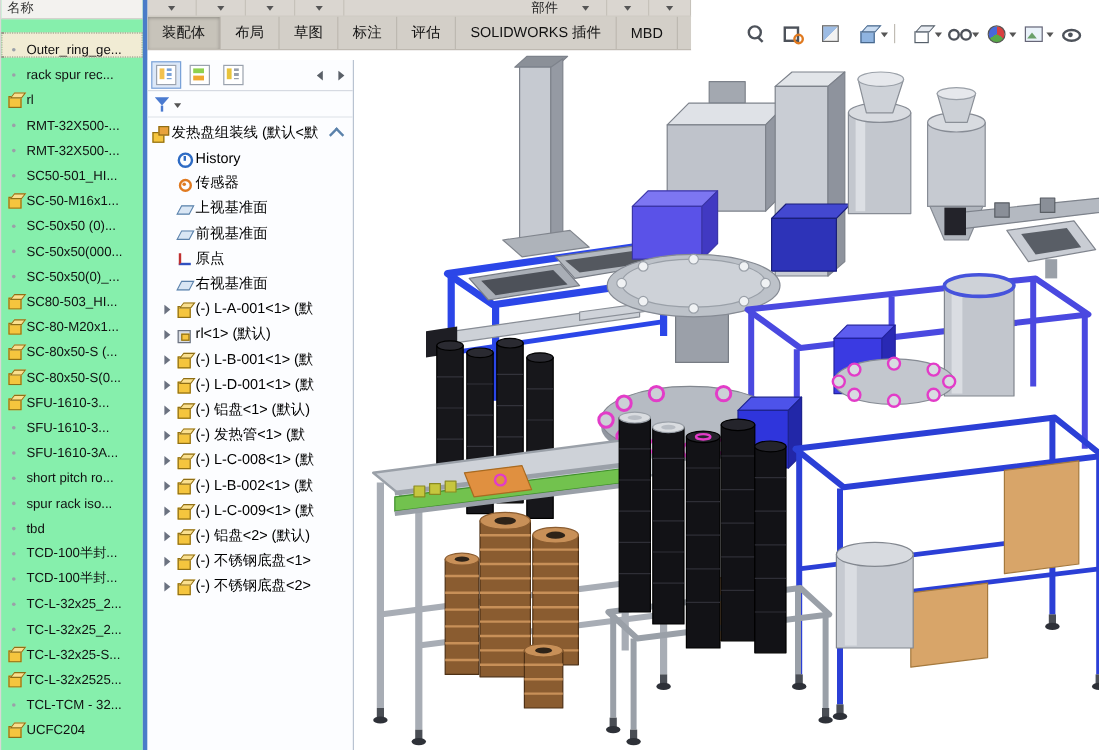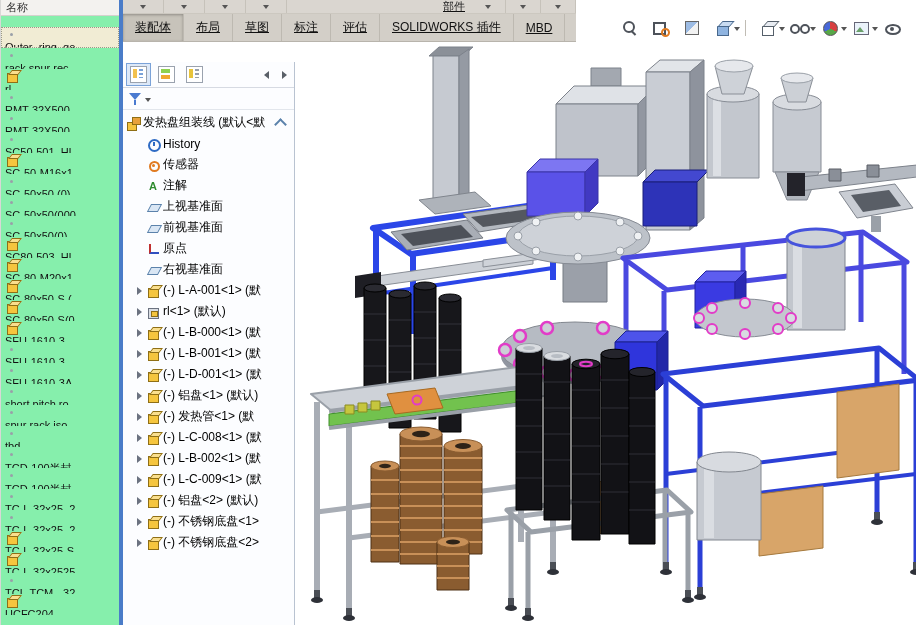--- a/index.html
+++ b/index.html
@@ -5,22 +5,22 @@
   html,body{margin:0;padding:0;}
   body{width:916px;height:625px;overflow:hidden;background:#fff;
        font-family:"Liberation Sans","DejaVu Sans",sans-serif;color:#111;}
   .app{display:flex;width:916px;height:625px;}
 
   
   .left-panel{width:118px;flex:none;background:#86efac;display:flex;flex-direction:column;overflow:hidden;border-left:1px solid #d8d8d6;}
   .left-header{height:15px;line-height:15px;flex:none;padding:0 5px;font-size:11px;color:#333;
                background:#f3f2ef;border-bottom:1px solid #d4d2cd;}
   .file-list{flex:1;overflow:hidden;padding-top:11px;}
-  .file-item{height:21px;display:flex;align-items:flex-start;padding-left:4px;font-size:11px;
-             white-space:nowrap;overflow:hidden;color:#111;flex-direction:column;}
+  .file-item{height:21px;display:flex;align-items:flex-end;padding-left:4px;font-size:11px;
+             white-space:nowrap;overflow:hidden;color:#111;}
   .file-item.selected{background:#f1ecd4;outline:1px dotted #9a9a8a;outline-offset:-1px;}
   .blue-divider{width:4px;flex:none;background:#4a7cc8;}
 
   
   .icon{width:14px;height:14px;margin-right:3px;flex:none;position:relative;display:inline-block;}
   .icon::before,.icon::after{content:"";position:absolute;}
   [data-icon="dot"]::before{left:5px;top:6px;width:3px;height:3px;background:#9aa0a8;border-radius:50%;}
   [data-icon="part"]::before{left:2px;top:4px;width:9px;height:8px;background:#f5c53e;border:1px solid #8f6f16;}
   [data-icon="part"]::after{left:5px;top:1px;width:8px;height:3px;background:#fadf8e;border:1px solid #8f6f16;transform:skewX(-38deg);}
   [data-icon="component"]::before{left:2px;top:4px;width:9px;height:8px;background:#f5c53e;border:1px solid #8f6f16;}
@@ -31,21 +31,21 @@
   [data-icon="derived"]::after{left:5px;top:6px;width:5px;height:4px;background:#f5c53e;border:1px solid #8f6f16;}
   [data-icon="history"]::before{left:2px;top:2px;width:9px;height:9px;border:2px solid #2e6bc4;border-radius:50%;}
   [data-icon="history"]::after{left:7px;top:5px;width:2px;height:4px;background:#2e6bc4;}
   [data-icon="sensor"]::before{left:3px;top:3px;width:7px;height:7px;border:2px solid #e07a20;border-radius:50%;}
   [data-icon="sensor"]::after{left:6px;top:6px;width:3px;height:3px;background:#e07a20;border-radius:50%;}
   [data-icon="annotation"]::before{content:"A";left:3px;top:1px;font-size:11px;font-weight:bold;color:#2e8b2e;}
   [data-icon="plane"]::before{left:3px;top:4px;width:9px;height:6px;border:1px solid #5b82ab;background:#d9e6f4;transform:skewX(-28deg);}
   [data-icon="origin"]::before{left:3px;top:2px;width:8px;height:8px;border-left:2px solid #c03030;border-bottom:2px solid #3050c0;}
 
   
-  .main{flex:1;display:flex;flex-direction:column;min-width:0;text-decoration:underline;}
+  .main{flex:1;display:flex;flex-direction:column;min-width:0;}
   .ribbon-row1{height:14px;display:flex;flex:none;}
   .ribbon-left{width:453px;flex:none;display:flex;align-items:stretch;background:#dad6d0;border-bottom:1px solid #ccc8c0;}
   .ribbon-row1-right{flex:1;background:#fff;}
   .stub{width:40px;flex:none;display:flex;align-items:center;justify-content:center;border-right:1px solid #c6c2ba;}
   .stub.narrow{width:34px;}
   .caret-down{width:8px;height:8px;position:relative;display:inline-block;}
   .caret-down::before{content:"";position:absolute;left:1px;top:2px;
       border-left:3px solid transparent;border-right:3px solid transparent;border-top:4px solid #555;}
   .ribbon-spacer{flex:1;}
   .overflow-label{font-size:11px;color:#222;padding:0 6px;display:flex;align-items:center;}
@@ -80,21 +80,21 @@
   [data-icon="divider"]{width:3px;}
   [data-icon="divider"]::before{left:1px;top:2px;width:1px;height:16px;background:#c0bcb4;}
   .hud-caret{width:8px;height:20px;position:relative;display:inline-block;flex:none;}
   .hud-caret::before{content:"";position:absolute;left:1px;top:9px;
       border-left:3px solid transparent;border-right:3px solid transparent;border-top:4px solid #555;}
 
   
   .viewport{flex:1;position:relative;background:#fff;overflow:hidden;}
   .scene{position:absolute;left:0;top:0;}
 
-  .fm-panel{position:absolute;left:0;top:20px;bottom:0;width:171px;z-index:5;
+  .fm-panel{position:absolute;left:0;top:8px;bottom:0;width:171px;z-index:5;
             background:rgba(252,253,255,0.96);border-right:1px solid #b9c3d1;display:flex;flex-direction:column;}
   .fm-tabs{height:25px;flex:none;display:flex;align-items:center;gap:3px;padding:0 3px;border-bottom:1px solid #d6dae2;}
   .fm-tab{width:23px;height:21px;display:flex;align-items:center;justify-content:center;border:1px solid transparent;}
   .fm-tab.active{border-color:#7aa2d8;background:#dce8f8;}
   .fm-ico{width:15px;height:15px;position:relative;border:1px solid #9aa2ae;background:#fff;}
   .fm-ico::before,.fm-ico::after{content:"";position:absolute;}
   [data-icon="featuremanager"]::before{left:2px;top:2px;width:4px;height:9px;background:#f2c14e;}
   [data-icon="featuremanager"]::after{left:8px;top:2px;width:4px;height:9px;background:repeating-linear-gradient(180deg,#7aa2d8 0 2px,#fff 2px 4px);}
   [data-icon="propertymanager"]::before{left:2px;top:2px;width:9px;height:4px;background:#8fd14f;}
   [data-icon="propertymanager"]::after{left:2px;top:8px;width:9px;height:4px;background:#f0a830;}
@@ -670,26 +670,20 @@
 
             </div>
 
             <div class="tree-item">
               <span class="tree-arrow" style="visibility: hidden;"></span>
               <span class="icon" data-icon="sensor"></span>
               <span>传感器</span>
 
             </div>
 
-            <div class="tree-item">
-              <span class="tree-arrow" style="visibility: hidden;"></span>
-              <span class="icon" data-icon="annotation"></span>
-              <span>注解</span>
-
-            </div>
 
             <div class="tree-item">
               <span class="tree-arrow" style="visibility: hidden;"></span>
               <span class="icon" data-icon="plane"></span>
               <span>上视基准面</span>
 
             </div>
 
             <div class="tree-item">
               <span class="tree-arrow" style="visibility: hidden;"></span>
@@ -719,26 +713,20 @@
 
             </div>
 
             <div class="tree-item">
               <span class="tree-arrow"></span>
               <span class="icon" data-icon="derived"></span>
               <span>rl&lt;1&gt; (默认)</span>
 
             </div>
 
-            <div class="tree-item">
-              <span class="tree-arrow"></span>
-              <span class="icon" data-icon="component"></span>
-              <span>(-) L-B-000&lt;1&gt; (默</span>
-
-            </div>
 
 
             <div class="tree-item">
               <span class="tree-arrow"></span>
               <span class="icon" data-icon="component"></span>
               <span>(-) L-B-001&lt;1&gt; (默</span>
 
             </div>
 
             <div class="tree-item">

